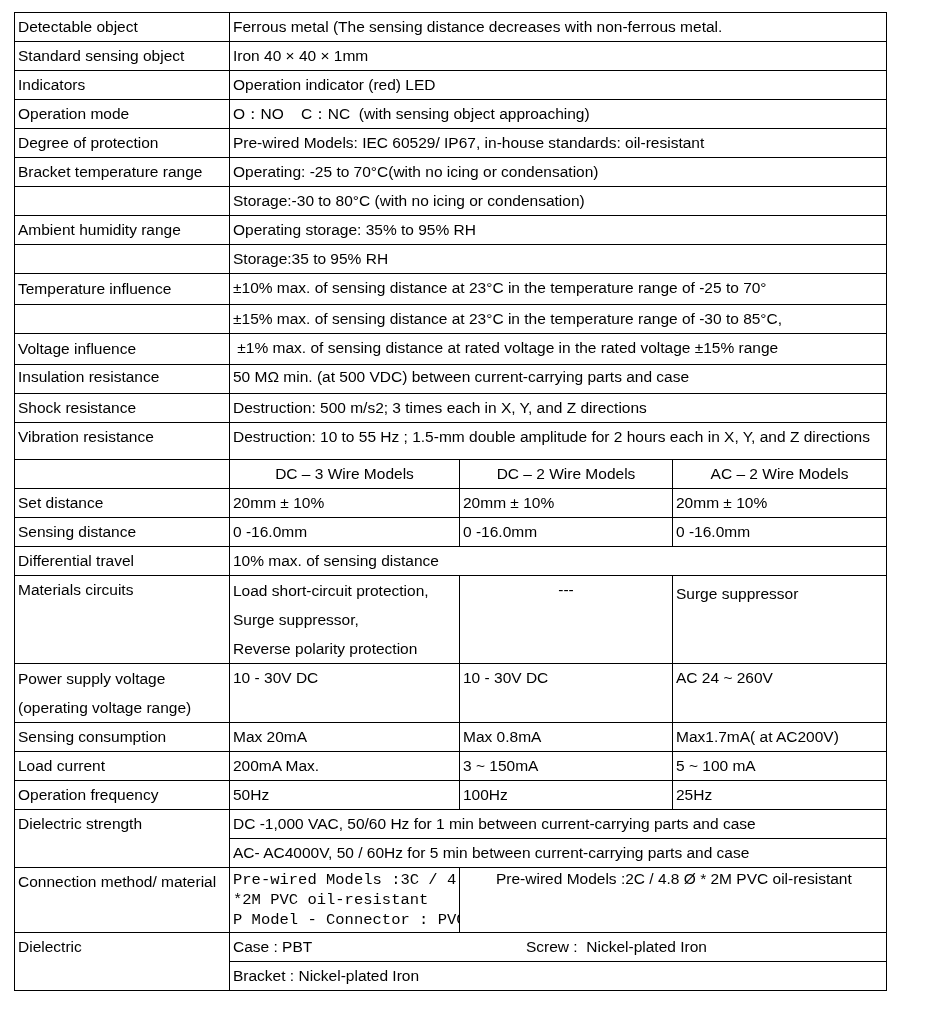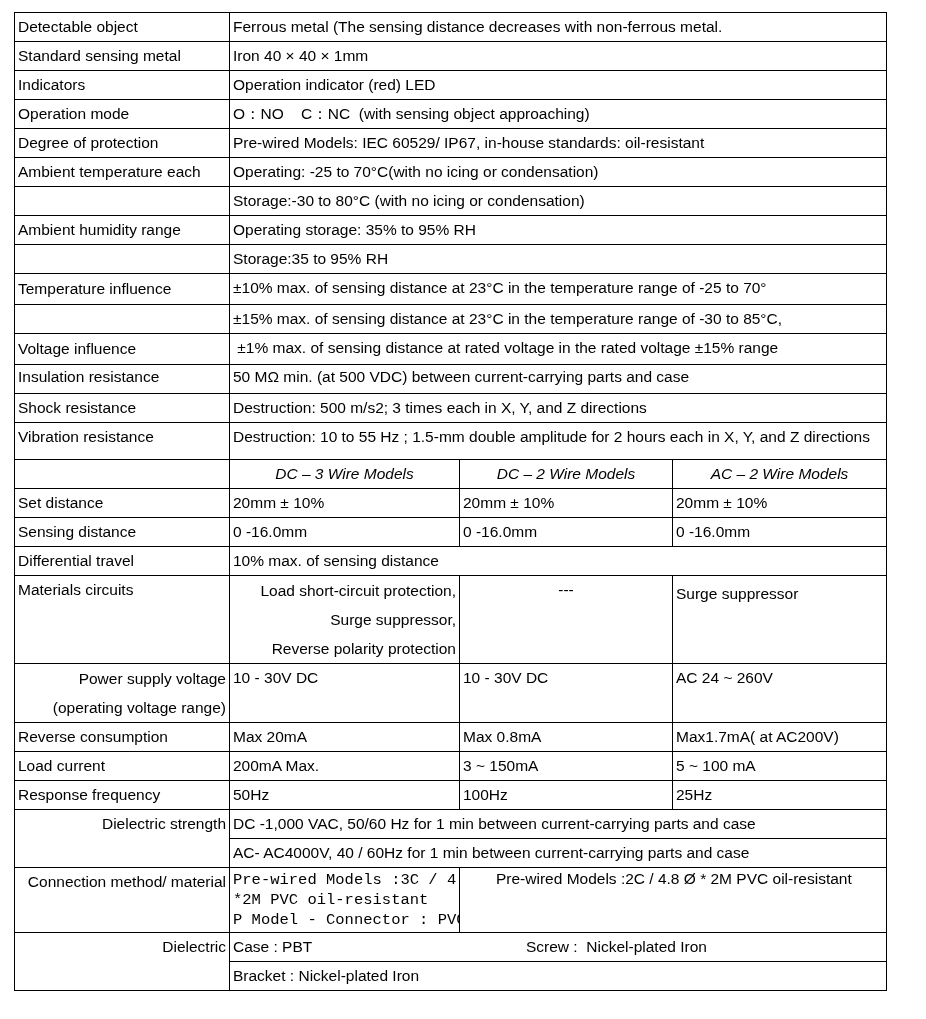--- a/index.html
+++ b/index.html
@@ -7,61 +7,61 @@
          font-family: "Liberation Sans", sans-serif; color: #000; }
   table.spec { position: absolute; left: 14px; top: 12px; width: 728px;
                border-collapse: collapse; table-layout: fixed; font-size: 15.5px; }
   table.spec td { border: 1.3px solid #000; padding: 0 3px; vertical-align: top;
                   line-height: 28px; white-space: nowrap; overflow: hidden; }
   .c0 { width: 215px; }
   .c1 { width: 230px; }
   .c2 { width: 213px; }
   .c3 { width: 214px; }
   tr.r29 td { height: 28px; }
-  td.mid { vertical-align: middle; text-align: right; }
+  td.mid { vertical-align: middle; }
   td.center { text-align: center; }
-  .hdr td { line-height: 28px; font-style: italic; }
-  .line { display: block; line-height: 29px; text-align: right; }
+  .hdr td { line-height: 28px; }
+  .line { display: block; line-height: 29px; }
   .tight { display: block; line-height: 20px; font-family: Liberation Mono, monospace; }
   .pad-top { padding-top: 2px; }
 </style>
 </head>
 <body>
 
 <table class="spec">
   <colgroup>
     <col class="c0">
       <col class="c1">
       <col class="c2">
       <col class="c3">
   </colgroup>
 
   <tbody>
       <tr class="r29">
     <td>Detectable object</td>
     <td colspan="3">Ferrous metal (The sensing distance decreases with non-ferrous metal.</td>
   </tr>
   <tr class="r29">
-    <td>Standard sensing metal</td>
+    <td>Standard sensing object</td>
     <td colspan="3">Iron 40 × 40 × 1mm</td>
   </tr>
   <tr class="r29">
     <td>Indicators</td>
     <td colspan="3">Operation indicator (red) LED</td>
   </tr>
   <tr class="r29">
     <td>Operation mode</td>
     <td colspan="3" style="white-space:pre">O：NO    C：NC  (with sensing object approaching)</td>
   </tr>
   <tr class="r29">
     <td>Degree of protection</td>
     <td colspan="3">Pre-wired Models: IEC 60529/ IP67, in-house standards: oil-resistant</td>
   </tr>
   <tr class="r29">
-    <td>Ambient temperature each</td>
+    <td>Bracket temperature range</td>
     <td colspan="3">Operating: -25 to 70°C(with no icing or condensation)</td>
   </tr>
   <tr class="r29">
     <td></td>
     <td colspan="3">Storage:-30 to 80°C (with no icing or condensation)</td>
   </tr>
   <tr class="r29">
     <td>Ambient humidity range</td>
     <td colspan="3">Operating storage: 35% to 95% RH</td>
   </tr>
@@ -129,43 +129,43 @@
   <tr>
     <td>
       <span class="line">Power supply voltage</span>
       <span class="line">(operating voltage range)</span>
     </td>
     <td>10 - 30V DC</td>
     <td>10 - 30V DC</td>
     <td>AC 24 ~ 260V</td>
   </tr>
   <tr class="r29">
-    <td>Reverse consumption</td>
+    <td>Sensing consumption</td>
     <td>Max 20mA</td>
     <td>Max 0.8mA</td>
     <td>Max1.7mA( at AC200V)</td>
   </tr>
   <tr class="r29">
     <td>Load current</td>
     <td>200mA Max.</td>
     <td>3 ~ 150mA</td>
     <td>5 ~ 100 mA</td>
   </tr>
   <tr class="r29">
-    <td>Response frequency</td>
+    <td>Operation frequency</td>
     <td>50Hz</td>
     <td>100Hz</td>
     <td>25Hz</td>
   </tr>
   <tr class="r29">
     <td rowspan="2" class="mid">Dielectric strength</td>
     <td colspan="3">DC -1,000 VAC, 50/60 Hz for 1 min between current-carrying parts and case</td>
   </tr>
   <tr class="r29">
-    <td colspan="3">AC- AC4000V, 40 / 60Hz for 1 min between current-carrying parts and case</td>
+    <td colspan="3">AC- AC4000V, 50 / 60Hz for 5 min between current-carrying parts and case</td>
   </tr>
   <tr>
     <td class="mid">Connection method/ material</td>
     <td style="padding-top:2px;padding-bottom:2px">
       <span class="tight">Pre-wired Models :3C / 4.8 Ø</span>
       <span class="tight">*2M  PVC oil-resistant</span>
       <span class="tight">P Model - Connector : PVC</span>
     </td>
     <td colspan="2" style="padding-left:36px;line-height:22px">Pre-wired Models :2C / 4.8 Ø * 2M  PVC oil-resistant</td>
   </tr>

